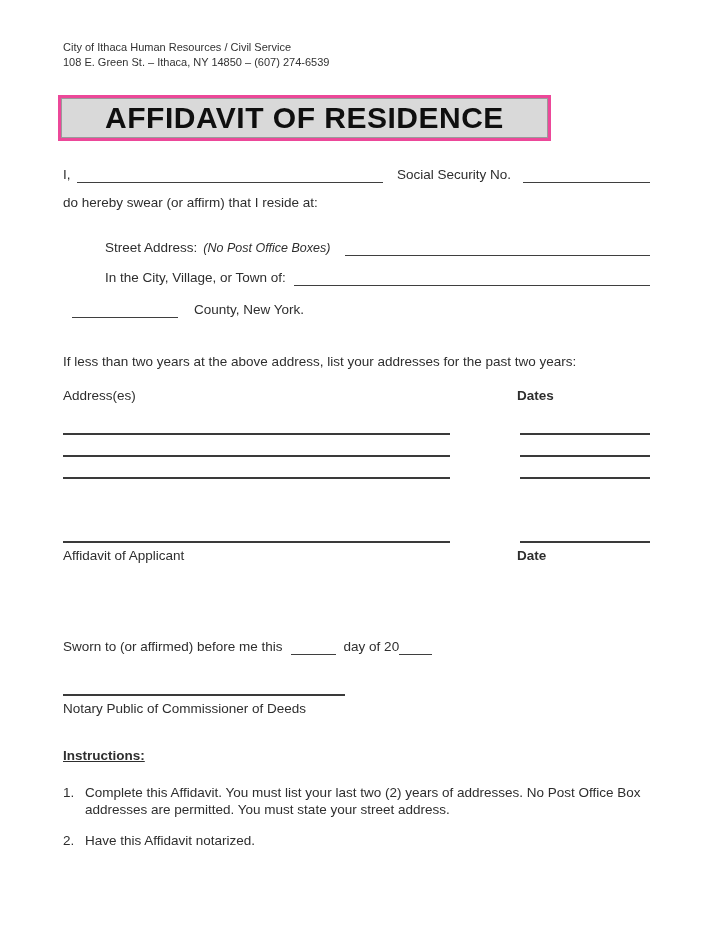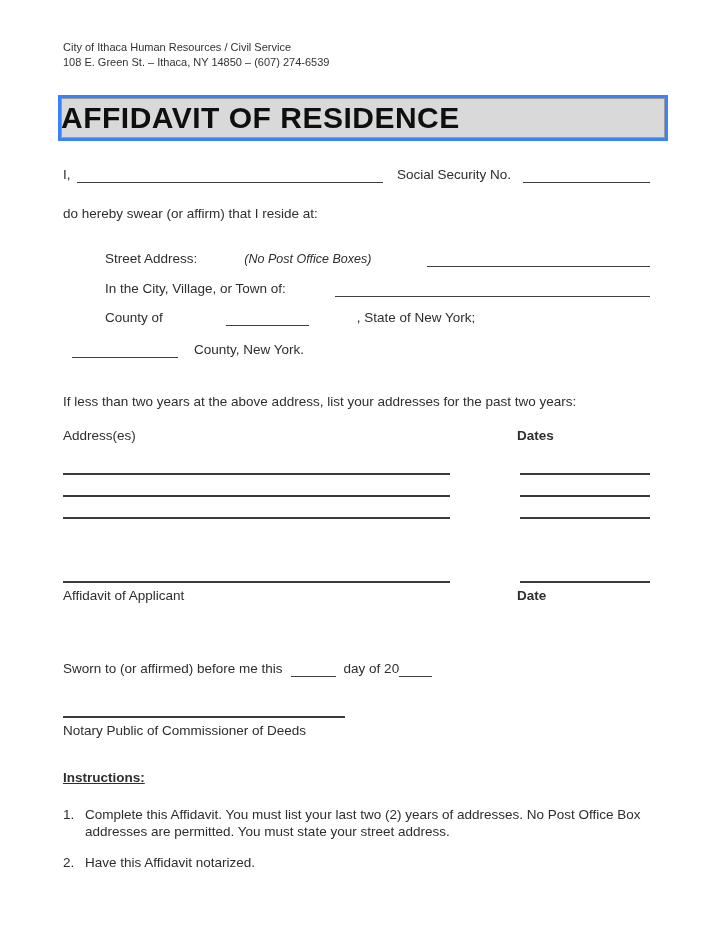--- a/index.html
+++ b/index.html
@@ -18,29 +18,30 @@
     padding: 40px 70px 0 63px;
     overflow: hidden;
   }
   .org {
     font-size: 11px;
     line-height: 15px;
     color: #323232;
   }
   .banner {
     margin-left: -5px;
-    width: 610px;
+    width: 493px;
     height: 46px;
     box-sizing: border-box;
     margin-top: 25px;
-    border: 3px solid #3b82f6;
+    border: 3px solid #ec4899;
     background: #d9d9d9;
     box-shadow: inset 0 0 0 1px #9a9a9a;
     display: flex;
     align-items: center;
+    justify-content: center;
   }
   .banner .title-text {
     font-weight: bold;
     font-size: 30px;
     letter-spacing: 0.5px;
     color: #0f0f0f;
     white-space: nowrap;
   }
   .row {
     display: flex;
@@ -53,21 +54,21 @@
     font-size: 13.5px;
     line-height: 16px;
     white-space: nowrap;
   }
   .blank {
     border-bottom: 1.5px solid #3f3f3f;
     height: 4px;
     display: inline-block;
   }
   .grow { flex: 1; }
-  .indent { padding-left: 42px; gap: 41px; }
+  .indent { padding-left: 42px; }
   .note { font-size: 12.5px; }
   .fill-line {
     border-bottom: 2px solid #3a3a3a;
     height: 0;
     display: block;
   }
   .line-row { display: flex; }
   .col-left { width: 387px; }
   .col-right { width: 130px; margin-left: auto; }
   .labels-row { display: flex; font-size: 13.5px; line-height: 15px; }
@@ -100,38 +101,33 @@
     <span class="title-text">AFFIDAVIT OF RESIDENCE</span>
   </div>
 
   <div class="row" style="margin-top:26px;">
     <span>I,</span>
     <span class="blank grow" style="margin-left:6px;margin-right:14px;"></span>
     <span>Social Security No.</span>
     <span class="blank" style="width:127px;margin-left:12px;"></span>
   </div>
 
-  <div class="plain" style="margin-top:23px;">do hereby swear (or affirm) that I reside at:</div>
+  <div class="plain" style="margin-top:12px;">do hereby swear (or affirm) that I reside at:</div>
 
   <div class="row indent" style="margin-top:29px;">
     <span>Street Address:</span>
     <span class="note" style="margin-left:6px;font-style:italic;">(No Post Office Boxes)</span>
     <span class="blank grow" style="margin-left:15px;"></span>
   </div>
 
   <div class="row indent" style="margin-top:14px;">
     <span>In the City, Village, or Town of:</span>
     <span class="blank grow" style="margin-left:8px;"></span>
   </div>
 
-  <div class="row indent" style="margin-top:13px;">
-    <span>County of</span>
-    <span class="blank" style="width:83px;margin-left:22px;"></span>
-    <span style="margin-left:7px;">, State of New York;</span>
-  </div>
 
 
   <div class="row" style="margin-top:16px;">
     <span class="blank" style="width:106px;margin-left:9px;"></span>
     <span style="margin-left:16px;text-align:center;">County, New York.</span>
   </div>
 
   <div class="plain" style="margin-top:36px;">If less than two years at the above address, list your addresses for the past two years:</div>
 
   <div class="labels-row" style="margin-top:18px;">
@@ -154,21 +150,21 @@
 
   <div class="line-row" style="margin-top:62px;">
     <span class="fill-line col-left"></span>
     <span class="fill-line col-right"></span>
   </div>
   <div class="labels-row" style="margin-top:5px;">
     <span>Affidavit of Applicant</span>
     <span class="labels-right">Date</span>
   </div>
 
-  <div class="row" style="margin-top:58px;">
+  <div class="row" style="margin-top:76px;">
     <span>Sworn to (or affirmed) before me this</span>
     <span class="blank" style="width:45px;margin-left:8px;margin-right:8px;"></span>
     <span>day of 20</span>
     <span class="blank" style="width:33px;"></span>
   </div>
 
   <div class="line-row" style="margin-top:39px;">
     <span class="fill-line" style="width:282px;"></span>
   </div>
   <div class="plain" style="margin-top:5px;line-height:15px;">Notary Public of Commissioner of Deeds</div>

